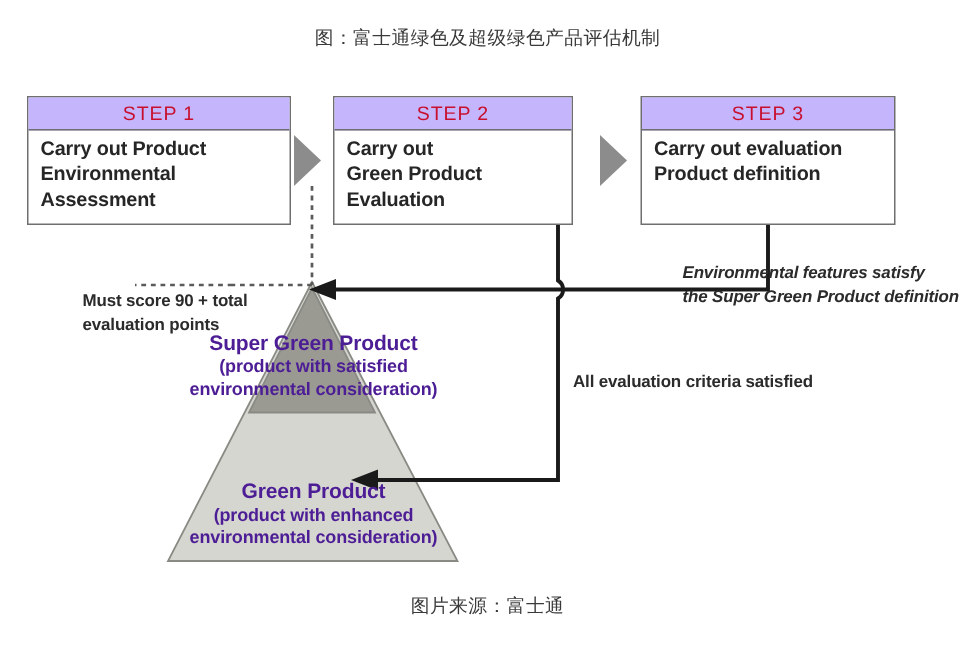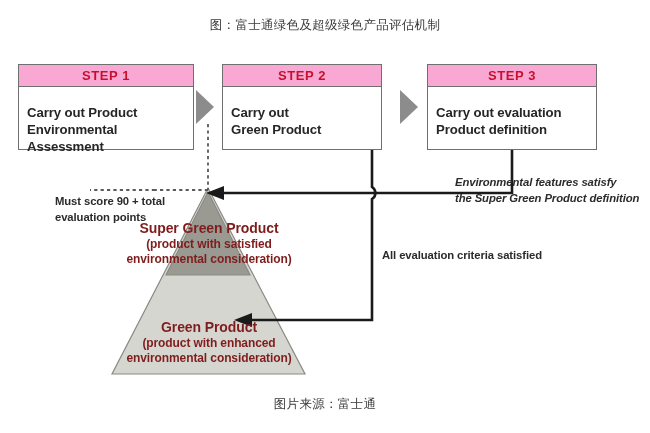--- a/index.html
+++ b/index.html
@@ -38,32 +38,32 @@
   
   .step-box {
     position: absolute;
     box-sizing: border-box;
     border: 1.4px solid #6f6f6f;
     background: #ffffff;
   }
   .step-header {
     box-sizing: border-box;
     height: 22px;
-    background: #f9a8d4;
+    background: #c4b5fd;
     border-bottom: 1.4px solid #6f6f6f;
     display: flex;
     align-items: center;
     justify-content: center;
     color: #c8102e;
-    font-weight: bold;
+    font-weight: normal;
     font-size: 13px;
     letter-spacing: 0.6px;
   }
   .step-body {
-    padding: 18px 8px 4px 8px;
+    padding: 4px 8px 4px 8px;
     color: #262626;
     font-weight: bold;
     font-size: 13.2px;
     line-height: 1.28;
     letter-spacing: -0.1px;
   }
   #step-box-1 { left: 18px;  top: 64px; width: 176px; height: 86px; }
   #step-box-2 { left: 222px; top: 64px; width: 160px; height: 86px; }
   #step-box-3 { left: 427px; top: 64px; width: 170px; height: 86px; }
 
@@ -88,21 +88,21 @@
     letter-spacing: -0.1px;
   }
   #annotation-score   { left: 55px;  top: 158px; width: 160px; margin-top: 35px; }
   #annotation-features{ left: 455px; top: 174px; width: 190px; font-style: italic; }
   #annotation-criteria{ left: 382px; top: 247px; width: 200px; }
 
   
   .pyramid-label {
     position: absolute;
     text-align: center;
-    color: #7f1d1d;
+    color: #4c1d95;
     font-weight: bold;
     letter-spacing: -0.1px;
   }
   #label-super-green { left: 78px; top: 219px; width: 262px; }
   #label-green       { left: 78px; top: 318px; width: 262px; }
   .pl-title { font-size: 14px; line-height: 1.3; }
   .pl-sub   { font-size: 12px; line-height: 1.25; }
 
   
   #wires {
@@ -145,20 +145,21 @@
     </div>
   </div>
 
   <div class="gray-arrow" id="gray-arrow-1"></div>
 
   <div class="step-box" id="step-box-2">
     <div class="step-header">STEP 2</div>
     <div class="step-body">
       <div>Carry out</div>
       <div>Green Product</div>
+      <div>Evaluation</div>
     </div>
   </div>
 
   <div class="gray-arrow" id="gray-arrow-2"></div>
 
   <div class="step-box" id="step-box-3">
     <div class="step-header">STEP 3</div>
     <div class="step-body">
       <div>Carry out evaluation</div>
       <div>Product definition</div>

